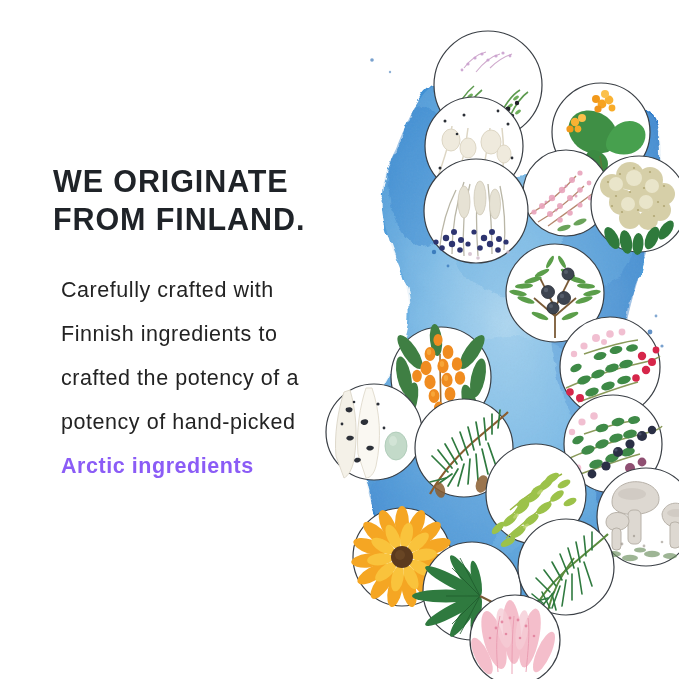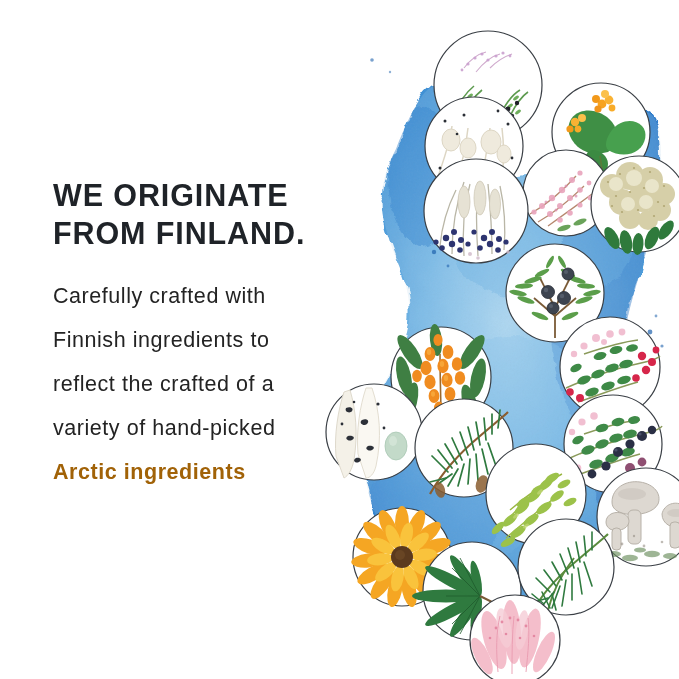--- a/index.html
+++ b/index.html
@@ -6,60 +6,60 @@
   body{
     width:679px;height:679px;
     background:#ffffff;
     font-family:"Liberation Sans", sans-serif;
     overflow:hidden;
     position:relative;
   }
   #stage{position:relative;width:679px;height:679px;background:#fff;overflow:hidden;}
 
   
-  .copy{position:absolute;left:53px;top:177px;width:320px;}
+  .copy{position:absolute;left:53px;top:163px;width:320px;}
   .headline{
     font-family:"Liberation Sans", sans-serif;
     font-weight:700;
     font-size:30.5px;
     line-height:1.23;
     letter-spacing:0.9px;
     color:#1f2328;
     margin:0;
     white-space:pre-line;
   }
-  .body-copy{margin:0;padding-top:22px;}
+  .body-copy{margin:8px;padding-top:22px;}
   .body-line{
     font-family:"Liberation Sans", sans-serif;
     font-size:21.5px;
     line-height:44px;
     letter-spacing:0.55px;
     color:#232323;
     white-space:nowrap;
   }
-  .body-line.bold{font-weight:700;color:#a16207;}
+  .body-line.bold{font-weight:700;color:#8b5cf6;}
 
   
   .illu{position:absolute;left:312px;top:16px;width:367px;height:663px;}
   .illu svg{display:block;width:100%;height:100%;}
 </style>
 </head>
 <body>
 
 <div id="stage">
 
   <div class="copy">
     <h1 class="headline">WE ORIGINATE
 FROM FINLAND.</h1>
 
     <div class="body-copy">
       <div class="body-line">Carefully crafted with</div>
       <div class="body-line">Finnish ingredients to</div>
-      <div class="body-line">reflect the crafted of a</div>
-      <div class="body-line">variety of hand-picked</div>
+      <div class="body-line">crafted the potency of a</div>
+      <div class="body-line">potency of hand-picked</div>
       <div class="body-line bold">Arctic ingredients</div>
     </div>
   </div>
 
   <div class="illu">
     <svg viewBox="0 0 367 663" xmlns="http://www.w3.org/2000/svg">
       <defs>
 
         <filter id="grain" x="-12%" y="-12%" width="124%" height="124%">
           <feTurbulence type="fractalNoise" baseFrequency="0.55" numOctaves="4" seed="7" result="n"></feTurbulence>

